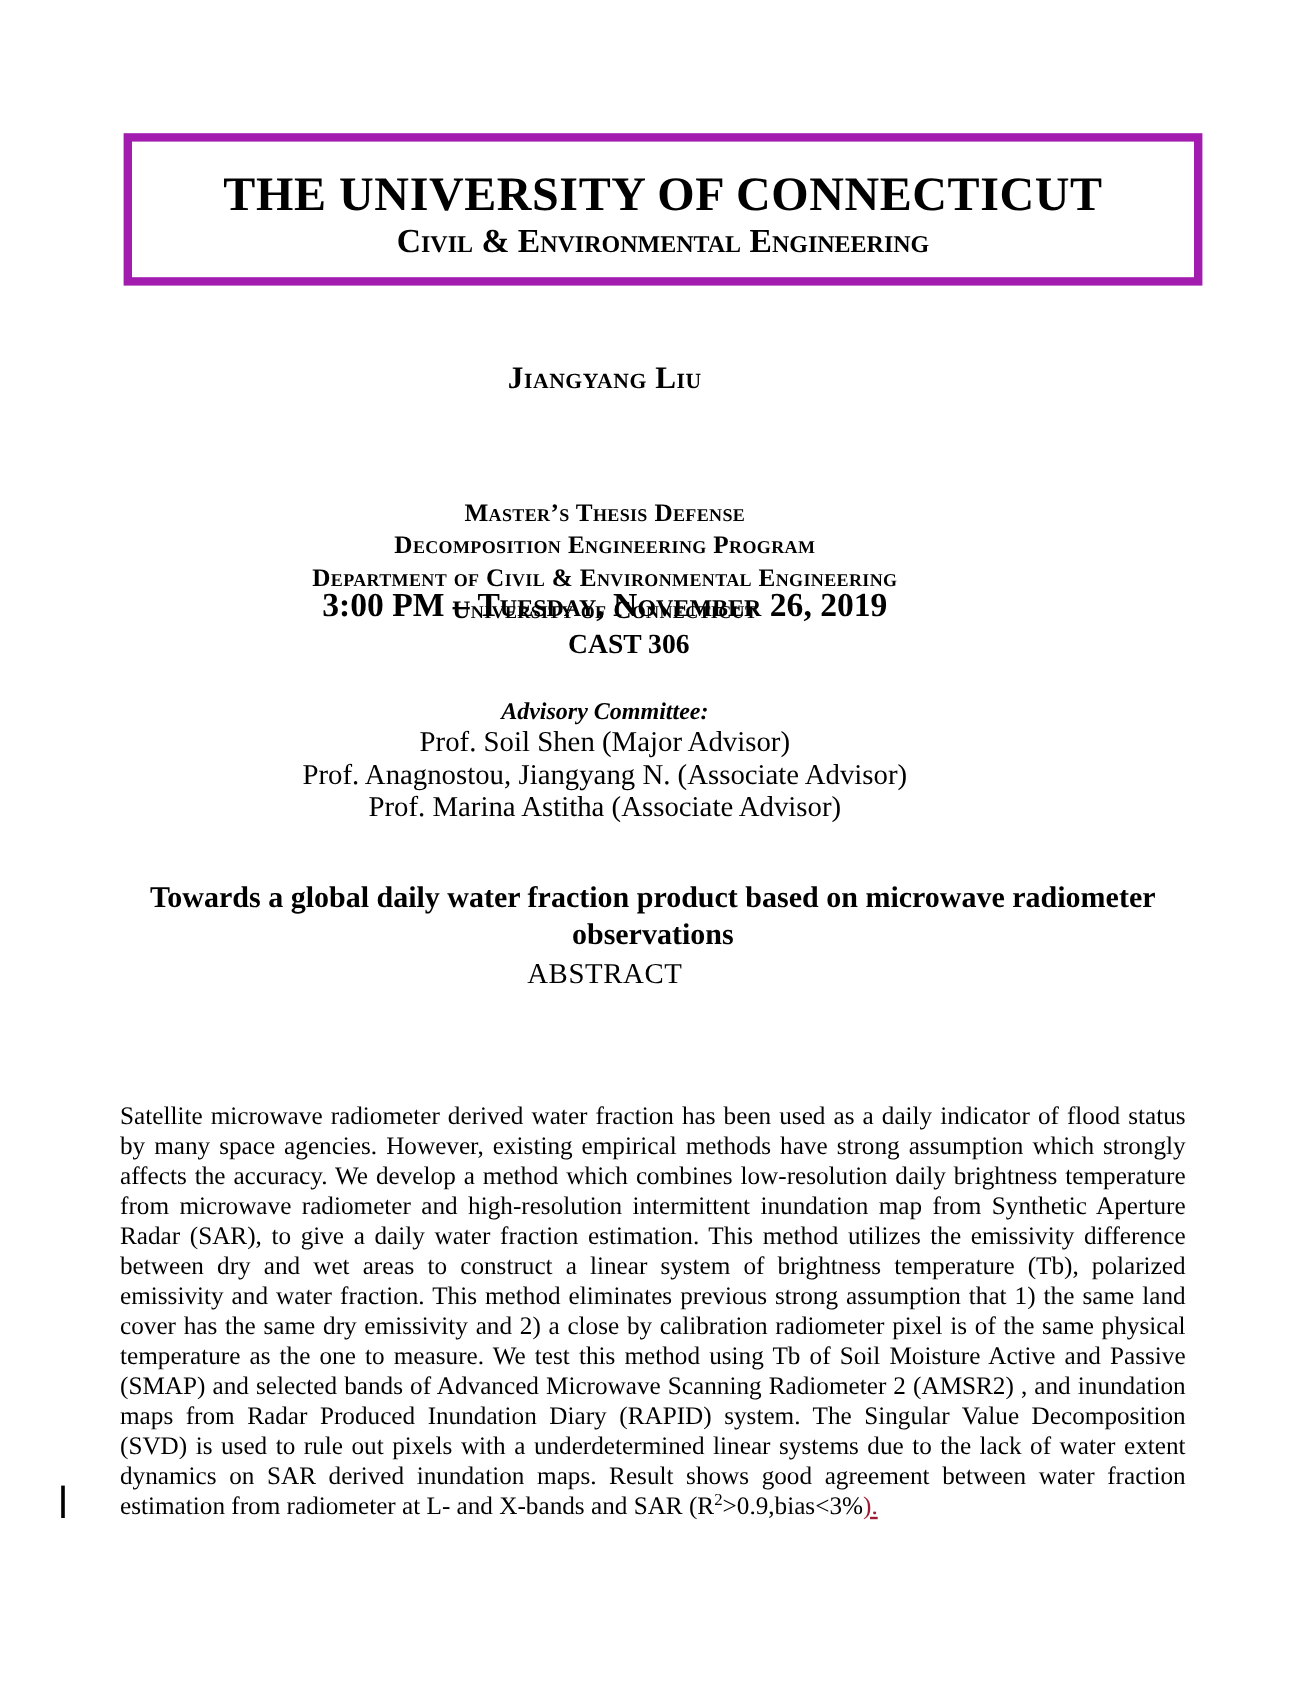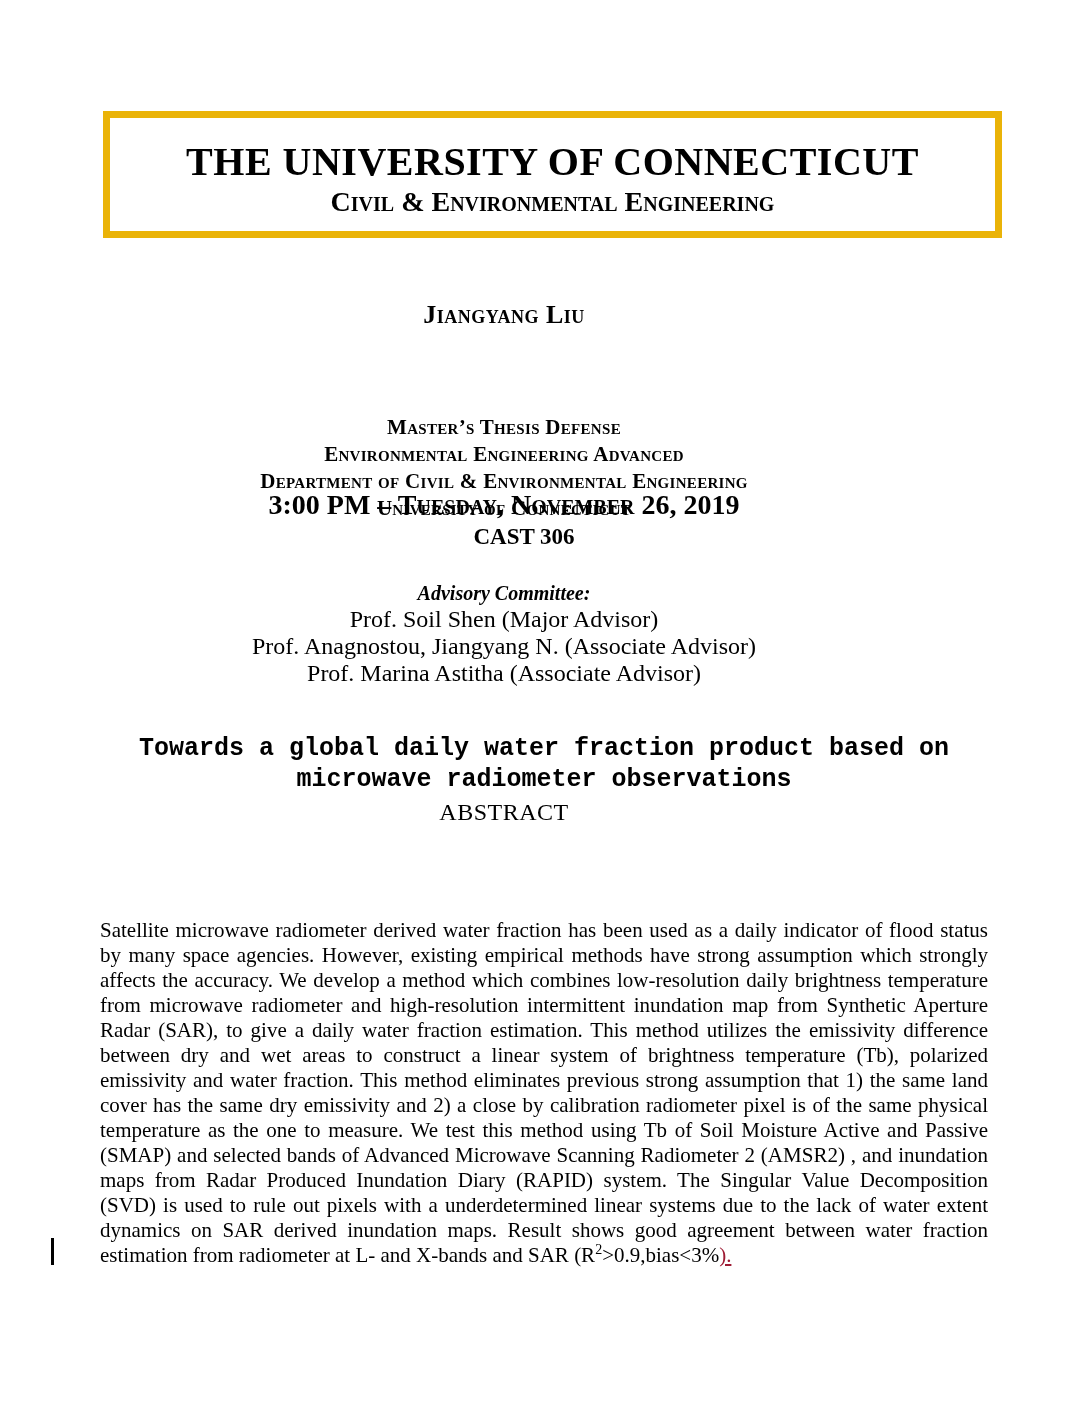--- a/index.html
+++ b/index.html
@@ -14,21 +14,21 @@
     height: 1408px;
     background: #ffffff;
     overflow: hidden;
   }
   .header-box {
     position: absolute;
     left: 103px;
     top: 111px;
     width: 899px;
     height: 127px;
-    border: 7px solid #eab308;
+    border: 7px solid #a21caf;
     text-align: center;
     padding-top: 22px;
   }
   .univ-name {
     font-size: 40px;
     font-weight: bold;
     letter-spacing: 0.5px;
     line-height: 44px;
   }
   .dept-name {
@@ -85,21 +85,20 @@
   }
   .thesis-title {
     position: absolute;
     left: 100px;
     top: 733px;
     width: 888px;
     text-align: center;
     font-size: 25px;
     font-weight: bold;
     line-height: 31px;
-    font-family: Liberation Mono, monospace;
   }
   .abstract-heading {
     top: 799px;
     font-size: 24px;
     letter-spacing: 0.5px;
   }
   .abstract-body {
     position: absolute;
     left: 100px;
     top: 918px;
@@ -132,21 +131,21 @@
 
   <div class="header-box">
     <div class="univ-name">THE UNIVERSITY OF CONNECTICUT</div>
     <div class="dept-name">Civil &amp; Environmental Engineering</div>
   </div>
 
   <div class="centered-line author">Jiangyang Liu</div>
 
   <div class="centered-line program-block">
     <div>Master’s Thesis Defense</div>
-    <div>Environmental Engineering Advanced</div>
+    <div>Decomposition Engineering Program</div>
     <div>Department of Civil &amp; Environmental Engineering</div>
     <div>University of Connecticut</div>
   </div>
 
   <div class="centered-line event-datetime">3:00 PM – Tuesday, November 26, 2019</div>
 
   <div class="centered-line event-location">CAST 306</div>
 
   <div class="centered-line committee-heading">Advisory Committee:</div>
 

